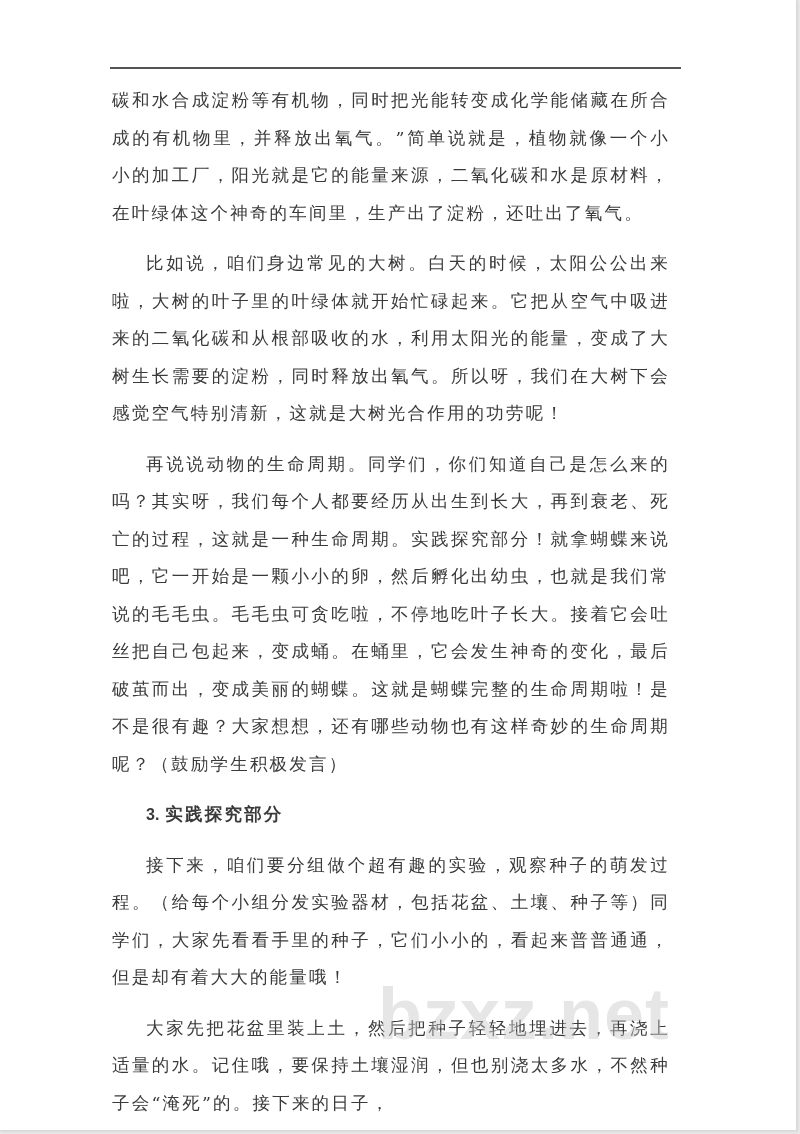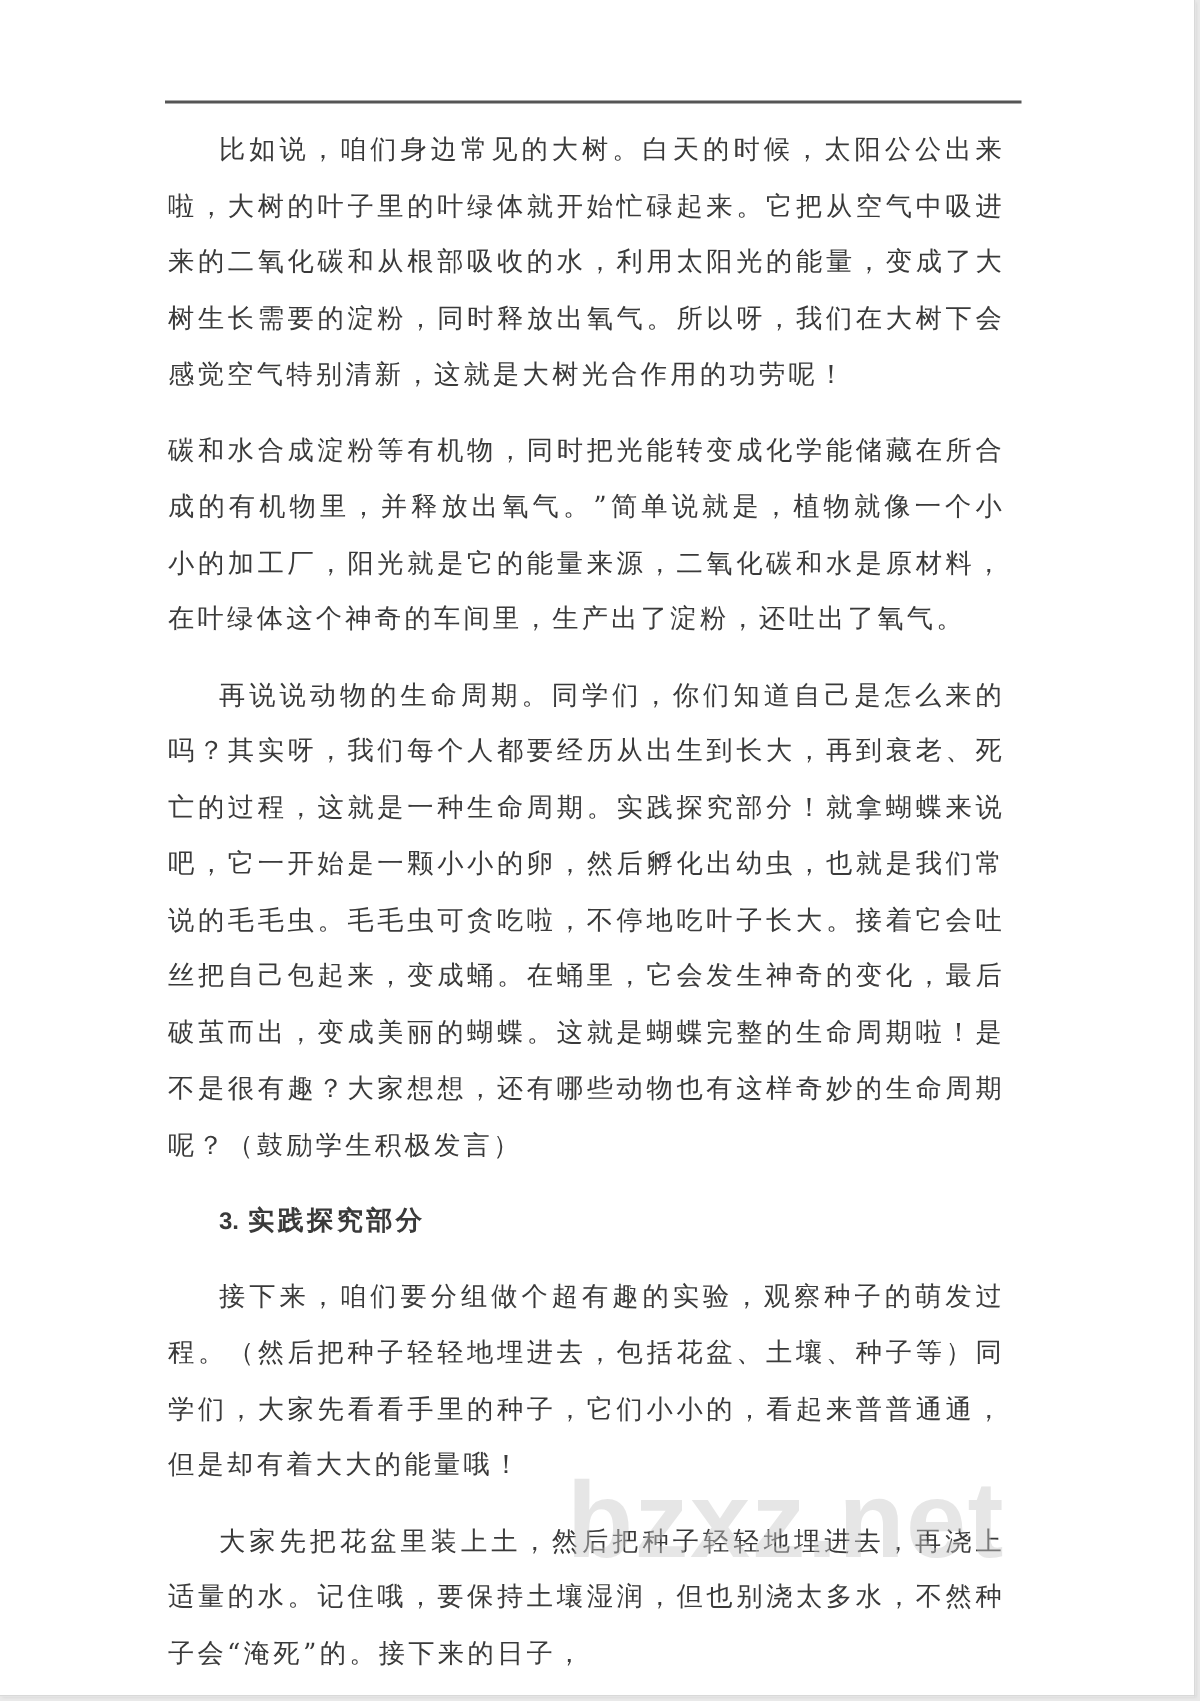--- a/index.html
+++ b/index.html
@@ -59,26 +59,26 @@
       user-select: none;
     }
   </style>
 </head>
 <body>
 
 <div class="page">
   <div class="header-rule"></div>
 
   <div class="content">
+    <p class="para first">碳和水合成淀粉等有机物，同时把光能转变成化学能储藏在所合成的有机物里，并释放出氧气。”简单说就是，植物就像一个小小的加工厂，阳光就是它的能量来源，二氧化碳和水是原材料，在叶绿体这个神奇的车间里，生产出了淀粉，还吐出了氧气。</p>
     <p class="para indent">比如说，咱们身边常见的大树。白天的时候，太阳公公出来啦，大树的叶子里的叶绿体就开始忙碌起来。它把从空气中吸进来的二氧化碳和从根部吸收的水，利用太阳光的能量，变成了大树生长需要的淀粉，同时释放出氧气。所以呀，我们在大树下会感觉空气特别清新，这就是大树光合作用的功劳呢！</p>
-    <p class="para first">碳和水合成淀粉等有机物，同时把光能转变成化学能储藏在所合成的有机物里，并释放出氧气。”简单说就是，植物就像一个小小的加工厂，阳光就是它的能量来源，二氧化碳和水是原材料，在叶绿体这个神奇的车间里，生产出了淀粉，还吐出了氧气。</p>
     <p class="para indent">再说说动物的生命周期。同学们，你们知道自己是怎么来的吗？其实呀，我们每个人都要经历从出生到长大，再到衰老、死亡的过程，这就是一种生命周期。实践探究部分！就拿蝴蝶来说吧，它一开始是一颗小小的卵，然后孵化出幼虫，也就是我们常说的毛毛虫。毛毛虫可贪吃啦，不停地吃叶子长大。接着它会吐丝把自己包起来，变成蛹。在蛹里，它会发生神奇的变化，最后破茧而出，变成美丽的蝴蝶。这就是蝴蝶完整的生命周期啦！是不是很有趣？大家想想，还有哪些动物也有这样奇妙的生命周期呢？（鼓励学生积极发言）</p>
 
     <div class="section-heading">
       <span class="num">3.</span><span>实践探究部分</span>
     </div>
 
-    <p class="para indent">接下来，咱们要分组做个超有趣的实验，观察种子的萌发过程。（然后把种子轻轻地埋进去，包括花盆、土壤、种子等）同学们，大家先看看手里的种子，它们小小的，看起来普普通通，但是却有着大大的能量哦！</p>
+    <p class="para indent">接下来，咱们要分组做个超有趣的实验，观察种子的萌发过程。（给每个小组分发实验器材，包括花盆、土壤、种子等）同学们，大家先看看手里的种子，它们小小的，看起来普普通通，但是却有着大大的能量哦！</p>
     <p class="para indent">大家先把花盆里装上土，然后把种子轻轻地埋进去，再浇上适量的水。记住哦，要保持土壤湿润，但也别浇太多水，不然种子会“淹死”的。接下来的日子，</p>
   </div>
 
   <div class="watermark">bzxz.net</div>
 </div>
 
 </body></html>

